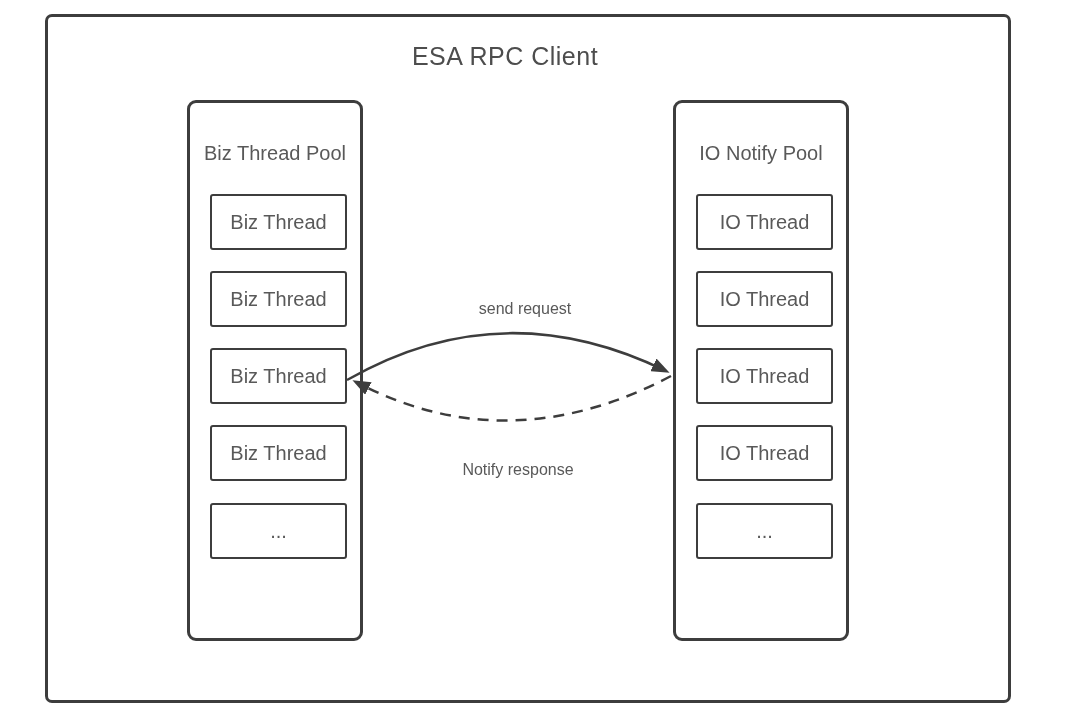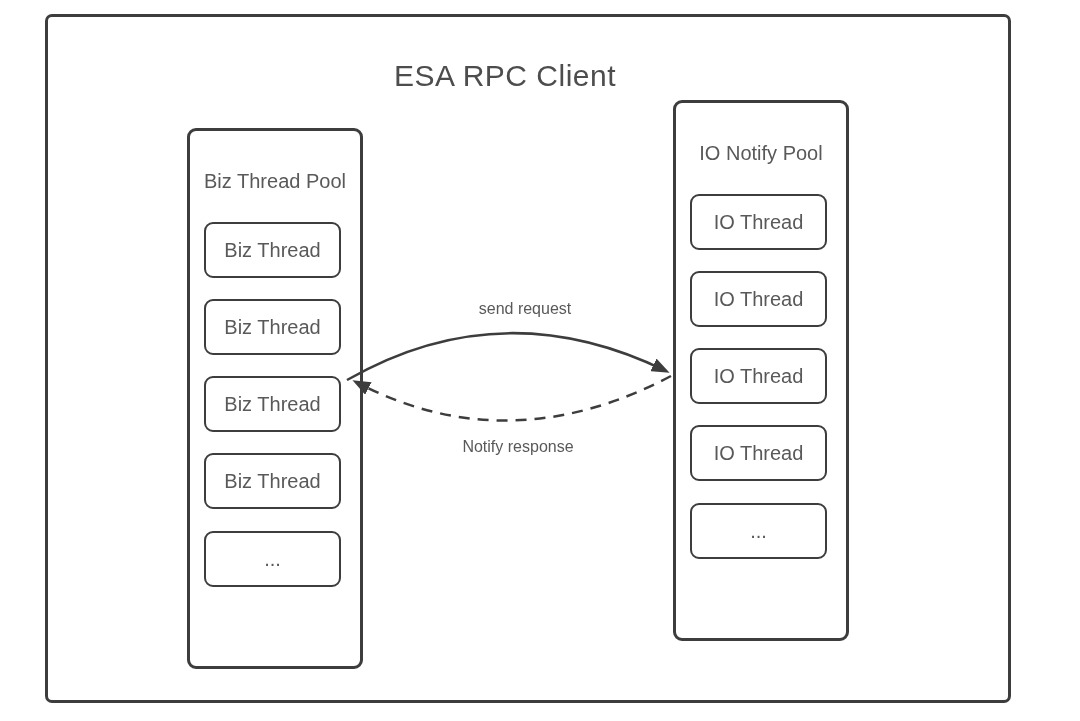--- a/index.html
+++ b/index.html
@@ -23,51 +23,51 @@
   .outer-frame {
     position: absolute;
     left: 45px; top: 14px;
     width: 966px; height: 689px;
     border: 3px solid var(--border);
     border-radius: 7px;
     background: var(--background);
   }
   .diagram-title {
     position: absolute;
-    left: 305px; top: 59px;
+    left: 305px; top: 42px;
     width: 400px;
     text-align: center;
-    font-size: 30px;
+    font-size: 25px;
     color: var(--title);
     letter-spacing: 0.5px;
   }
   .pool {
     position: absolute;
     top: 100px;
     width: 176px; height: 541px;
     border: 3px solid var(--border);
     border-radius: 9px;
     background: var(--background);
   }
-  .pool.biz { left: 187px; margin-top: 28px; }
+  .pool.biz { left: 187px; }
   .pool.io  { left: 673px; }
   .pool-label {
     position: absolute;
     left: 0; top: 39px;
     width: 100%;
     text-align: center;
     font-size: 20px;
     color: var(--text);
   }
   .thread-box {
     position: absolute;
-    left: 14px;
+    left: 20px;
     width: 137px; height: 56px;
     border: 2.5px solid var(--border);
-    border-radius: 9px;
+    border-radius: 3px;
     background: var(--background);
     display: flex;
     align-items: center;
     justify-content: center;
     font-size: 20px;
     color: var(--text);
   }
   .t1 { top: 91px; }
   .t2 { top: 168px; }
   .t3 { top: 245px; }
@@ -87,21 +87,21 @@
   .arrow-path.dashed { stroke-dasharray: 11 8; }
   .arrowhead-fill { fill: var(--border); }
   .arrow-label {
     position: absolute;
     width: 240px;
     text-align: center;
     font-size: 16px;
     color: var(--text);
   }
   .arrow-label.send   { left: 405px; top: 300px; }
-  .arrow-label.notify { left: 398px; top: 438px; }
+  .arrow-label.notify { left: 398px; top: 461px; }
 </style>
 </head>
 <body>
 
 <div id="canvas">
 
   <div class="outer-frame"></div>
 
   <div class="diagram-title">ESA RPC Client</div>
 

